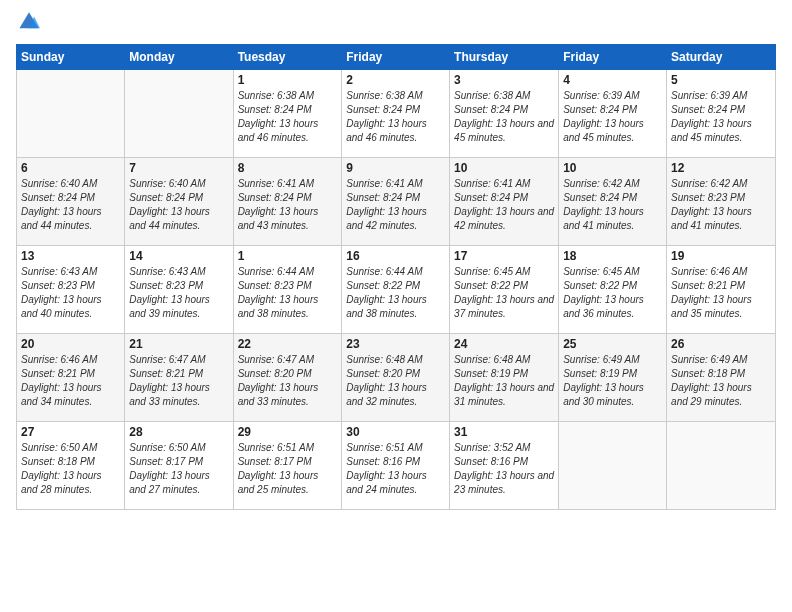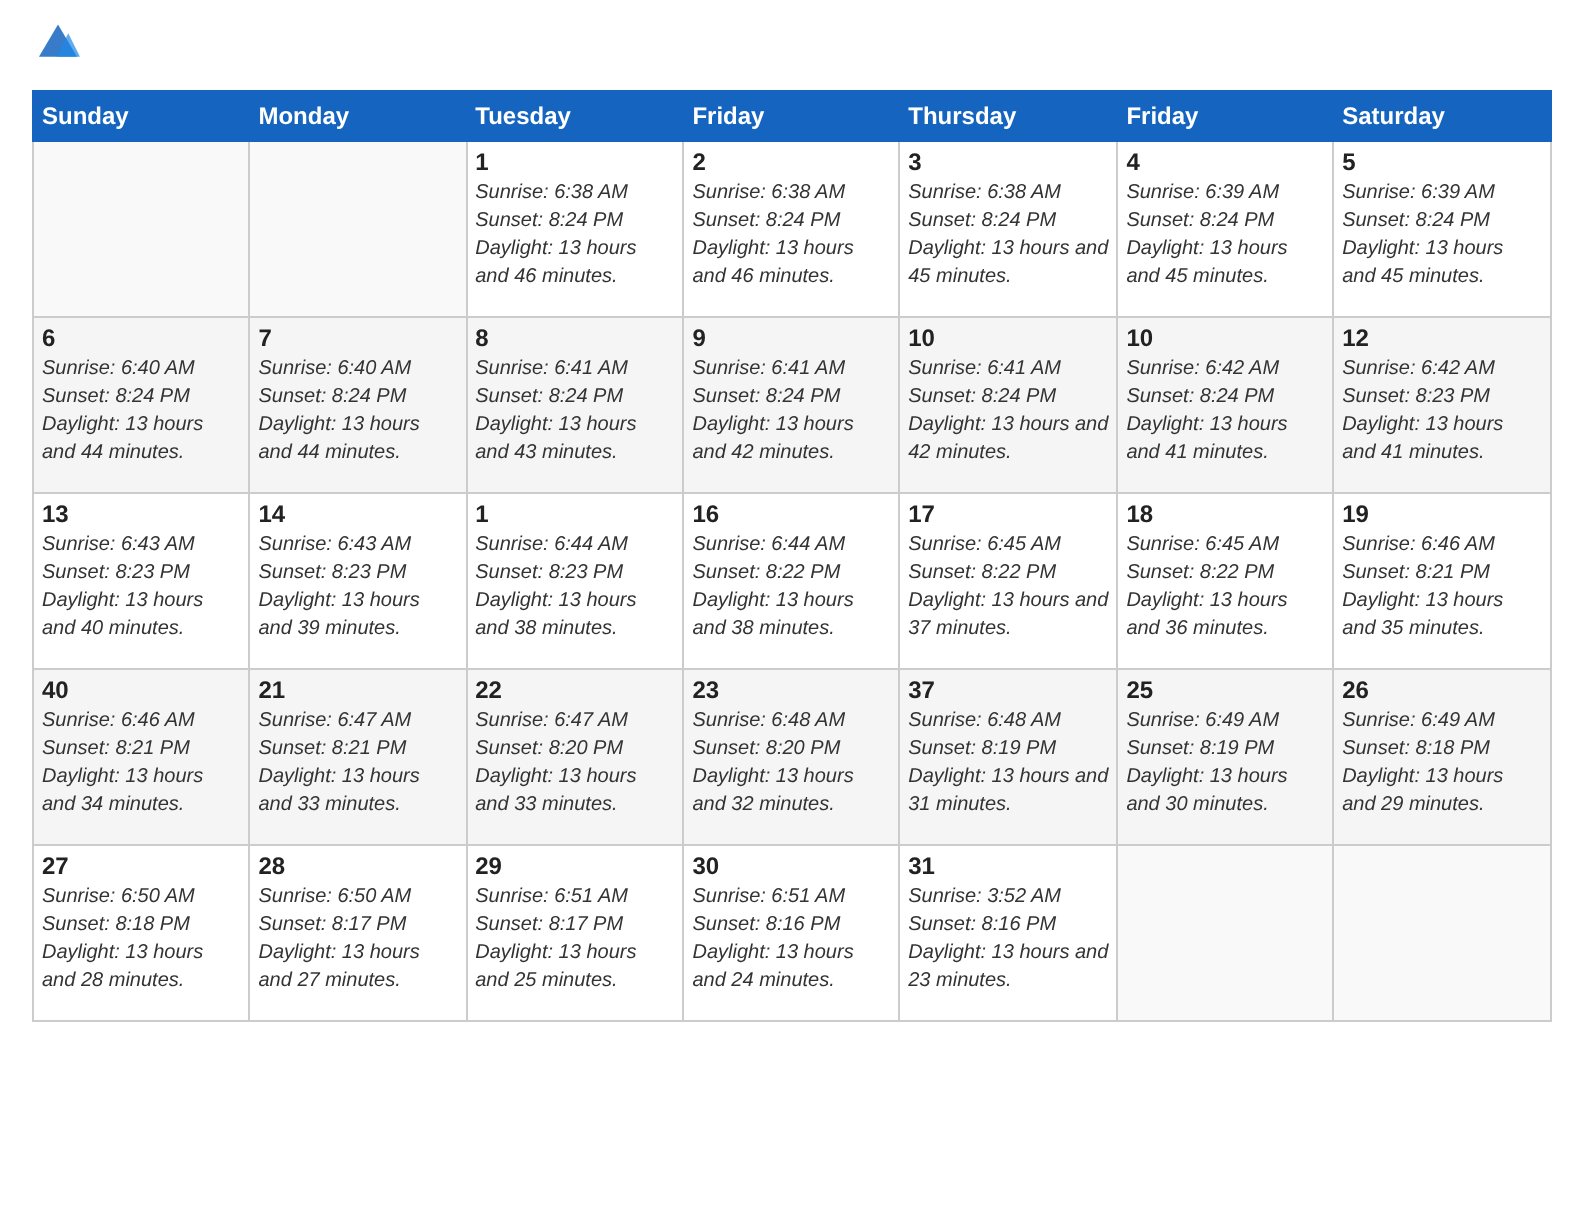--- a/index.html
+++ b/index.html
@@ -249,21 +249,21 @@
           </td>
           <td>
             <span class="day-number">19</span>
             <div class="day-info" style="white-space: pre-line;">Sunrise: 6:46 AM
 Sunset: 8:21 PM
 Daylight: 13 hours and 35 minutes.</div>
           </td>
         </tr>
         <tr>
           <td>
-            <span class="day-number">40</span>
+            <span class="day-number">20</span>
             <div class="day-info" style="white-space: pre-line;">Sunrise: 6:46 AM
 Sunset: 8:21 PM
 Daylight: 13 hours and 34 minutes.</div>
           </td>
           <td>
             <span class="day-number">21</span>
             <div class="day-info" style="white-space: pre-line;">Sunrise: 6:47 AM
 Sunset: 8:21 PM
 Daylight: 13 hours and 33 minutes.</div>
           </td>
@@ -273,21 +273,21 @@
 Sunset: 8:20 PM
 Daylight: 13 hours and 33 minutes.</div>
           </td>
           <td>
             <span class="day-number">23</span>
             <div class="day-info" style="white-space: pre-line;">Sunrise: 6:48 AM
 Sunset: 8:20 PM
 Daylight: 13 hours and 32 minutes.</div>
           </td>
           <td>
-            <span class="day-number">37</span>
+            <span class="day-number">24</span>
             <div class="day-info" style="white-space: pre-line;">Sunrise: 6:48 AM
 Sunset: 8:19 PM
 Daylight: 13 hours and 31 minutes.</div>
           </td>
           <td>
             <span class="day-number">25</span>
             <div class="day-info" style="white-space: pre-line;">Sunrise: 6:49 AM
 Sunset: 8:19 PM
 Daylight: 13 hours and 30 minutes.</div>
           </td>

